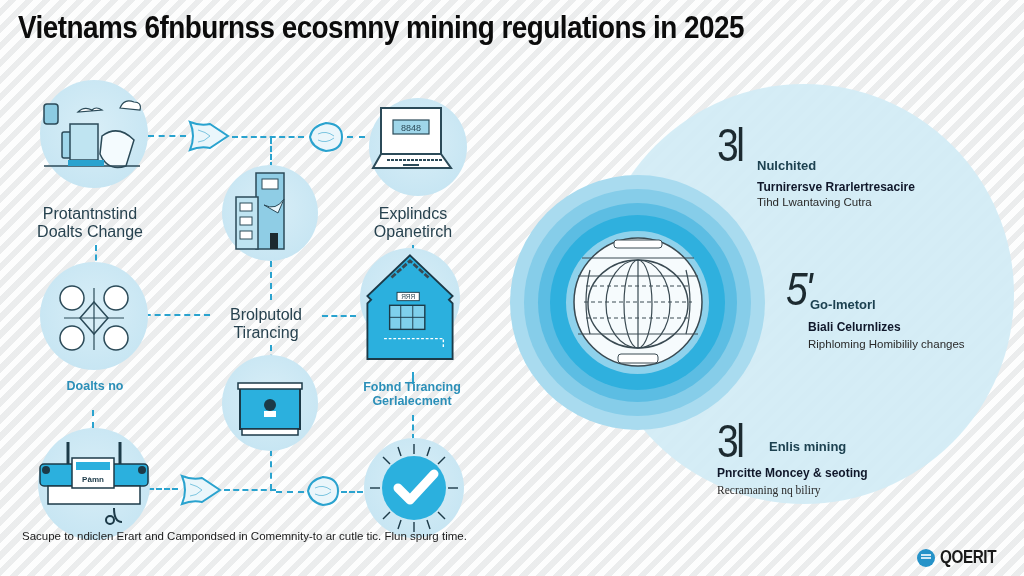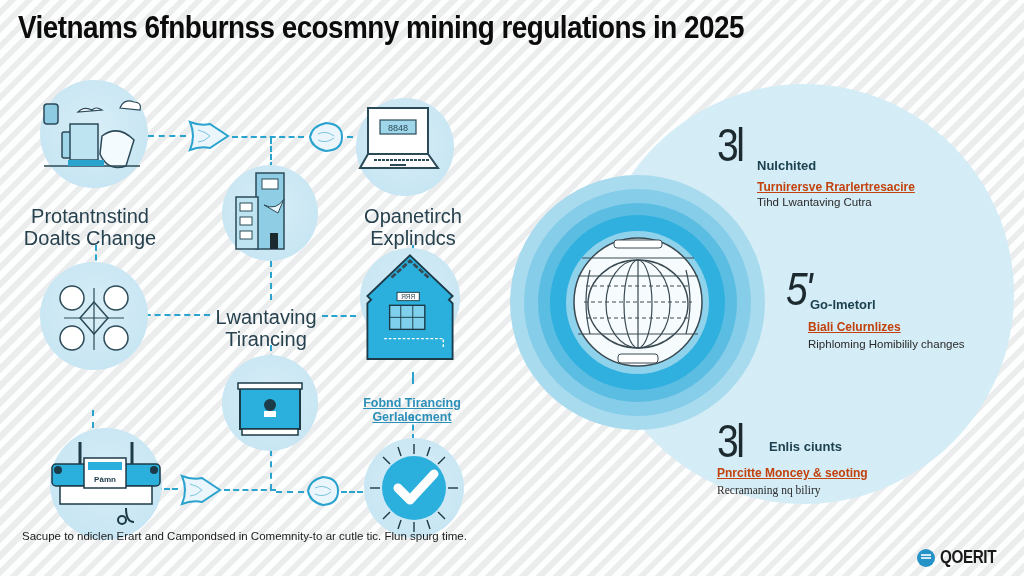--- a/index.html
+++ b/index.html
@@ -17,35 +17,35 @@
     letter-spacing: -0.6px; transform: scaleX(0.9); transform-origin: left top; white-space: nowrap;
   }
   .node {
     position: absolute; border-radius: 50%;
     background: radial-gradient(circle at 50% 45%, #d8eef7 0%, #c8e6f3 70%, #bfe1f0 100%);
   }
   .node svg { position: absolute; left: 0; top: 0; width: 100%; height: 100%; }
   .dash-h { position: absolute; height: 0; border-top: 2px dashed #2aa3cf; }
   .dash-v { position: absolute; width: 0; border-left: 2px dashed #2aa3cf; }
   .lbl { position: absolute; text-align: center; line-height: 1.12; white-space: nowrap; }
-  .lbl-dark { color: #27424f; font-size: 20px; }
+  .lbl-dark { color: #27424f; font-size: 16px; }
   .lbl-blue { color: #2b8fb8; font-size: 12.5px; font-weight: 700; }
   .connector { position: absolute; }
   .footer {
     left: 22px; top: 530px; font-size: 11.5px; color: #1a1a1a; white-space: nowrap;
   }
   .big-circle {
     position: absolute; left: 594px; top: 84px; width: 420px; height: 420px; border-radius: 50%;
     background: #d3ecf6; opacity: 0.95;
   }
   .ring { position: absolute; border-radius: 50%; }
   .stat { position: absolute; white-space: nowrap; }
   .stat .num { position: absolute; font-size: 46px; color: #1c2a30; font-weight: 400; letter-spacing: -3px; transform: scaleX(0.85); transform-origin: left top; }
   .stat .head { position: absolute; font-size: 13px; font-weight: 700; color: #1c4150; }
-  .stat .sub1 { position: absolute; font-size: 12px; font-weight: 700; color: #c2410c; text-decoration: underline; }
+  .stat .sub1 { position: absolute; font-size: 12px; font-weight: 700; color: #0f172a; }
   .stat .sub2 { position: absolute; font-size: 11.5px; color: #2a2a2a; }
   .brand { position: absolute; left: 917px; top: 547px; display: flex; align-items: center; gap: 5px; }
   .brand .dot { width: 18px; height: 18px; border-radius: 50%; background: #2592c8; position: relative; }
   .brand .dot::after { content: ""; position: absolute; left: 4px; top: 8px; width: 10px; height: 2px; background: #cfe9f6; box-shadow: 0 -3px 0 #cfe9f6; }
   .brand .name { font-size: 18px; font-weight: 700; color: #1a1a1a; letter-spacing: -0.5px; transform: scaleX(0.85); transform-origin: left center; }
 </style>
 </head>
 <body>
 
 <div class="abs title">Vietnams 6fnburnss ecosmny mining regulations in 2025</div>
@@ -77,21 +77,21 @@
   <div class="sub2" style="left:40px;top:78px;">Tihd Lwantaving Cutra</div>
 </div>
 <div class="stat" style="left:786px;top:262px;">
   <div class="num" style="left:0;top:0;font-style:italic;">5'</div>
   <div class="head" style="left:24px;top:35px;">Go-lmetorl</div>
   <div class="sub1" style="left:22px;top:58px;">Biali Celurnlizes</div>
   <div class="sub2" style="left:22px;top:76px;">Riphloming Homibilily changes</div>
 </div>
 <div class="stat" style="left:717px;top:414px;">
   <div class="num" style="left:0;top:0;">3l</div>
-  <div class="head" style="left:52px;top:25px;">Enlis ciunts</div>
+  <div class="head" style="left:52px;top:25px;">Enlis mining</div>
   <div class="sub1" style="left:0;top:52px;">Pnrcitte Moncey &amp; seoting</div>
   <div class="sub2" style="left:0;top:70px;font-family:Liberation Serif, serif;">Recramaning nq biliry</div>
 </div>
 
 <div class="dash-h" style="left:148px;top:135px;width:38px;"></div>
 <div class="dash-h" style="left:232px;top:136px;width:72px;"></div>
 <div class="dash-h" style="left:347px;top:136px;width:18px;"></div>
 <div class="dash-v" style="left:270px;top:138px;height:30px;"></div>
 <div class="dash-v" style="left:95px;top:245px;height:25px;"></div>
 <div class="dash-v" style="left:412px;top:160px;height:35px;"></div>
@@ -132,21 +132,21 @@
     <path d="M38 32 q6 -6 14 -2 q4 -4 10 0 z" fill="#fff" stroke="#2b4a58" stroke-width="1.2"></path>
     <path d="M80 28 q4 -10 14 -6 q8 0 6 8 z" fill="#fff" stroke="#2b4a58" stroke-width="1.2"></path>
     <rect x="22" y="52" width="20" height="26" rx="2" fill="#9fd6ea" stroke="#2b4a58" stroke-width="1.5"></rect>
     <rect x="30" y="44" width="28" height="36" fill="#bfe4f1" stroke="#2b4a58" stroke-width="1.5"></rect>
     <path d="M62 56 q16 -12 32 4 l-8 26 q-18 6 -26 -12 z" fill="#f4fbfe" stroke="#2b4a58" stroke-width="1.5"></path>
     <line x1="4" y1="86" x2="100" y2="86" stroke="#2b4a58" stroke-width="1.5"></line>
     <rect x="28" y="80" width="36" height="6" fill="#2aa3cf"></rect>
   </svg>
 </div>
 
-<div class="node" style="left:356px;top:98px;width:98px;height:98px;">
+<div class="node" style="left:369px;top:98px;width:98px;height:98px;">
   <svg viewBox="0 0 98 98">
     <rect x="12" y="10" width="60" height="46" fill="#fff" stroke="#2b4a58" stroke-width="2"></rect>
     <rect x="24" y="22" width="36" height="14" fill="#9fd6ea" stroke="#2b4a58" stroke-width="1.2"></rect>
     <text x="42" y="33" font-size="9" text-anchor="middle" fill="#2b4a58" font-family="Liberation Sans, sans-serif">8848</text>
     <path d="M4 70 L12 56 H72 L82 70 Z" fill="#fff" stroke="#2b4a58" stroke-width="2"></path>
     <line x1="18" y1="62" x2="74" y2="62" stroke="#2b4a58" stroke-width="2" stroke-dasharray="3 1"></line>
     <line x1="34" y1="67" x2="50" y2="67" stroke="#2b4a58" stroke-width="2"></line>
   </svg>
 </div>
 
@@ -192,21 +192,21 @@
 <div class="node" style="left:222px;top:355px;width:96px;height:96px;">
   <svg viewBox="0 0 96 96">
     <rect x="18" y="30" width="60" height="44" fill="#2bb0de" stroke="#1c3a48" stroke-width="2"></rect>
     <rect x="16" y="28" width="64" height="6" fill="#fff" stroke="#1c3a48" stroke-width="1.5"></rect>
     <rect x="20" y="74" width="56" height="6" fill="#fff" stroke="#1c3a48" stroke-width="1.5"></rect>
     <circle cx="48" cy="50" r="6" fill="#1c3a48"></circle>
     <rect x="42" y="56" width="12" height="6" fill="#fff"></rect>
   </svg>
 </div>
 
-<div class="node" style="left:50px;top:428px;width:112px;height:112px;text-decoration:underline;">
+<div class="node" style="left:38px;top:428px;width:112px;height:112px;text-decoration:underline;">
   <svg viewBox="0 0 112 112">
     <rect x="2" y="36" width="108" height="22" rx="4" fill="#2bb0de" stroke="#1c3a48" stroke-width="1.5"></rect>
     <rect x="10" y="58" width="92" height="18" fill="#fff" stroke="#1c3a48" stroke-width="1.5"></rect>
     <line x1="30" y1="14" x2="30" y2="36" stroke="#1c3a48" stroke-width="3"></line>
     <line x1="82" y1="14" x2="82" y2="36" stroke="#1c3a48" stroke-width="3"></line>
     <rect x="34" y="30" width="42" height="30" fill="#fff" stroke="#1c3a48" stroke-width="1.5"></rect>
     <rect x="38" y="34" width="34" height="8" fill="#2bb0de"></rect>
     <text x="55" y="54" font-size="8" font-weight="700" text-anchor="middle" fill="#1c3a48" font-family="Liberation Sans, sans-serif">Pàmn</text>
     <circle cx="8" cy="42" r="4" fill="#1c3a48"></circle>
       <circle cx="104" cy="42" r="4" fill="#1c3a48"></circle>
@@ -234,30 +234,31 @@
     <circle cx="50" cy="50" r="32" fill="#2bb0de"></circle>
     <path d="M34 50 L46 62 L70 36" fill="none" stroke="#fff" stroke-width="9" stroke-linecap="round" stroke-linejoin="round"></path>
   </svg>
 </div>
 
 <div class="lbl lbl-dark" style="left:10px;top:205px;width:160px;">
   <div>Protantnstind</div>
   <div>Doalts Change</div>
 </div>
 <div class="lbl lbl-dark" style="left:338px;top:205px;width:150px;">
+  <div>Explindcs</div>
   <div>Opanetirch</div>
-  <div>Explindcs</div>
 </div>
 <div class="lbl lbl-dark" style="left:210px;top:306px;width:112px;">
-  <div>Lwantaving</div>
+  <div>Brolputold</div>
   <div>Tirancing</div>
 </div>
 <div class="lbl lbl-blue" style="left:35px;top:376px;width:120px;line-height:1.6;">
-</div>
-<div class="lbl lbl-blue" style="left:350px;top:396px;width:124px;text-decoration:underline;">
+  <div>Doalts no</div>
+</div>
+<div class="lbl lbl-blue" style="left:350px;top:380px;width:124px;">
   <div>Fobnd Tirancing</div>
   <div>Gerlalecment</div>
 </div>
 
 <div class="abs footer">Sacupe to ndiclen Erart and Campondsed in Comemnity-to ar cutle tic. Flun spurg time.</div>
 
 <div class="brand">
   <span class="dot"></span>
   <span class="name">QOERIT</span>
 </div>

